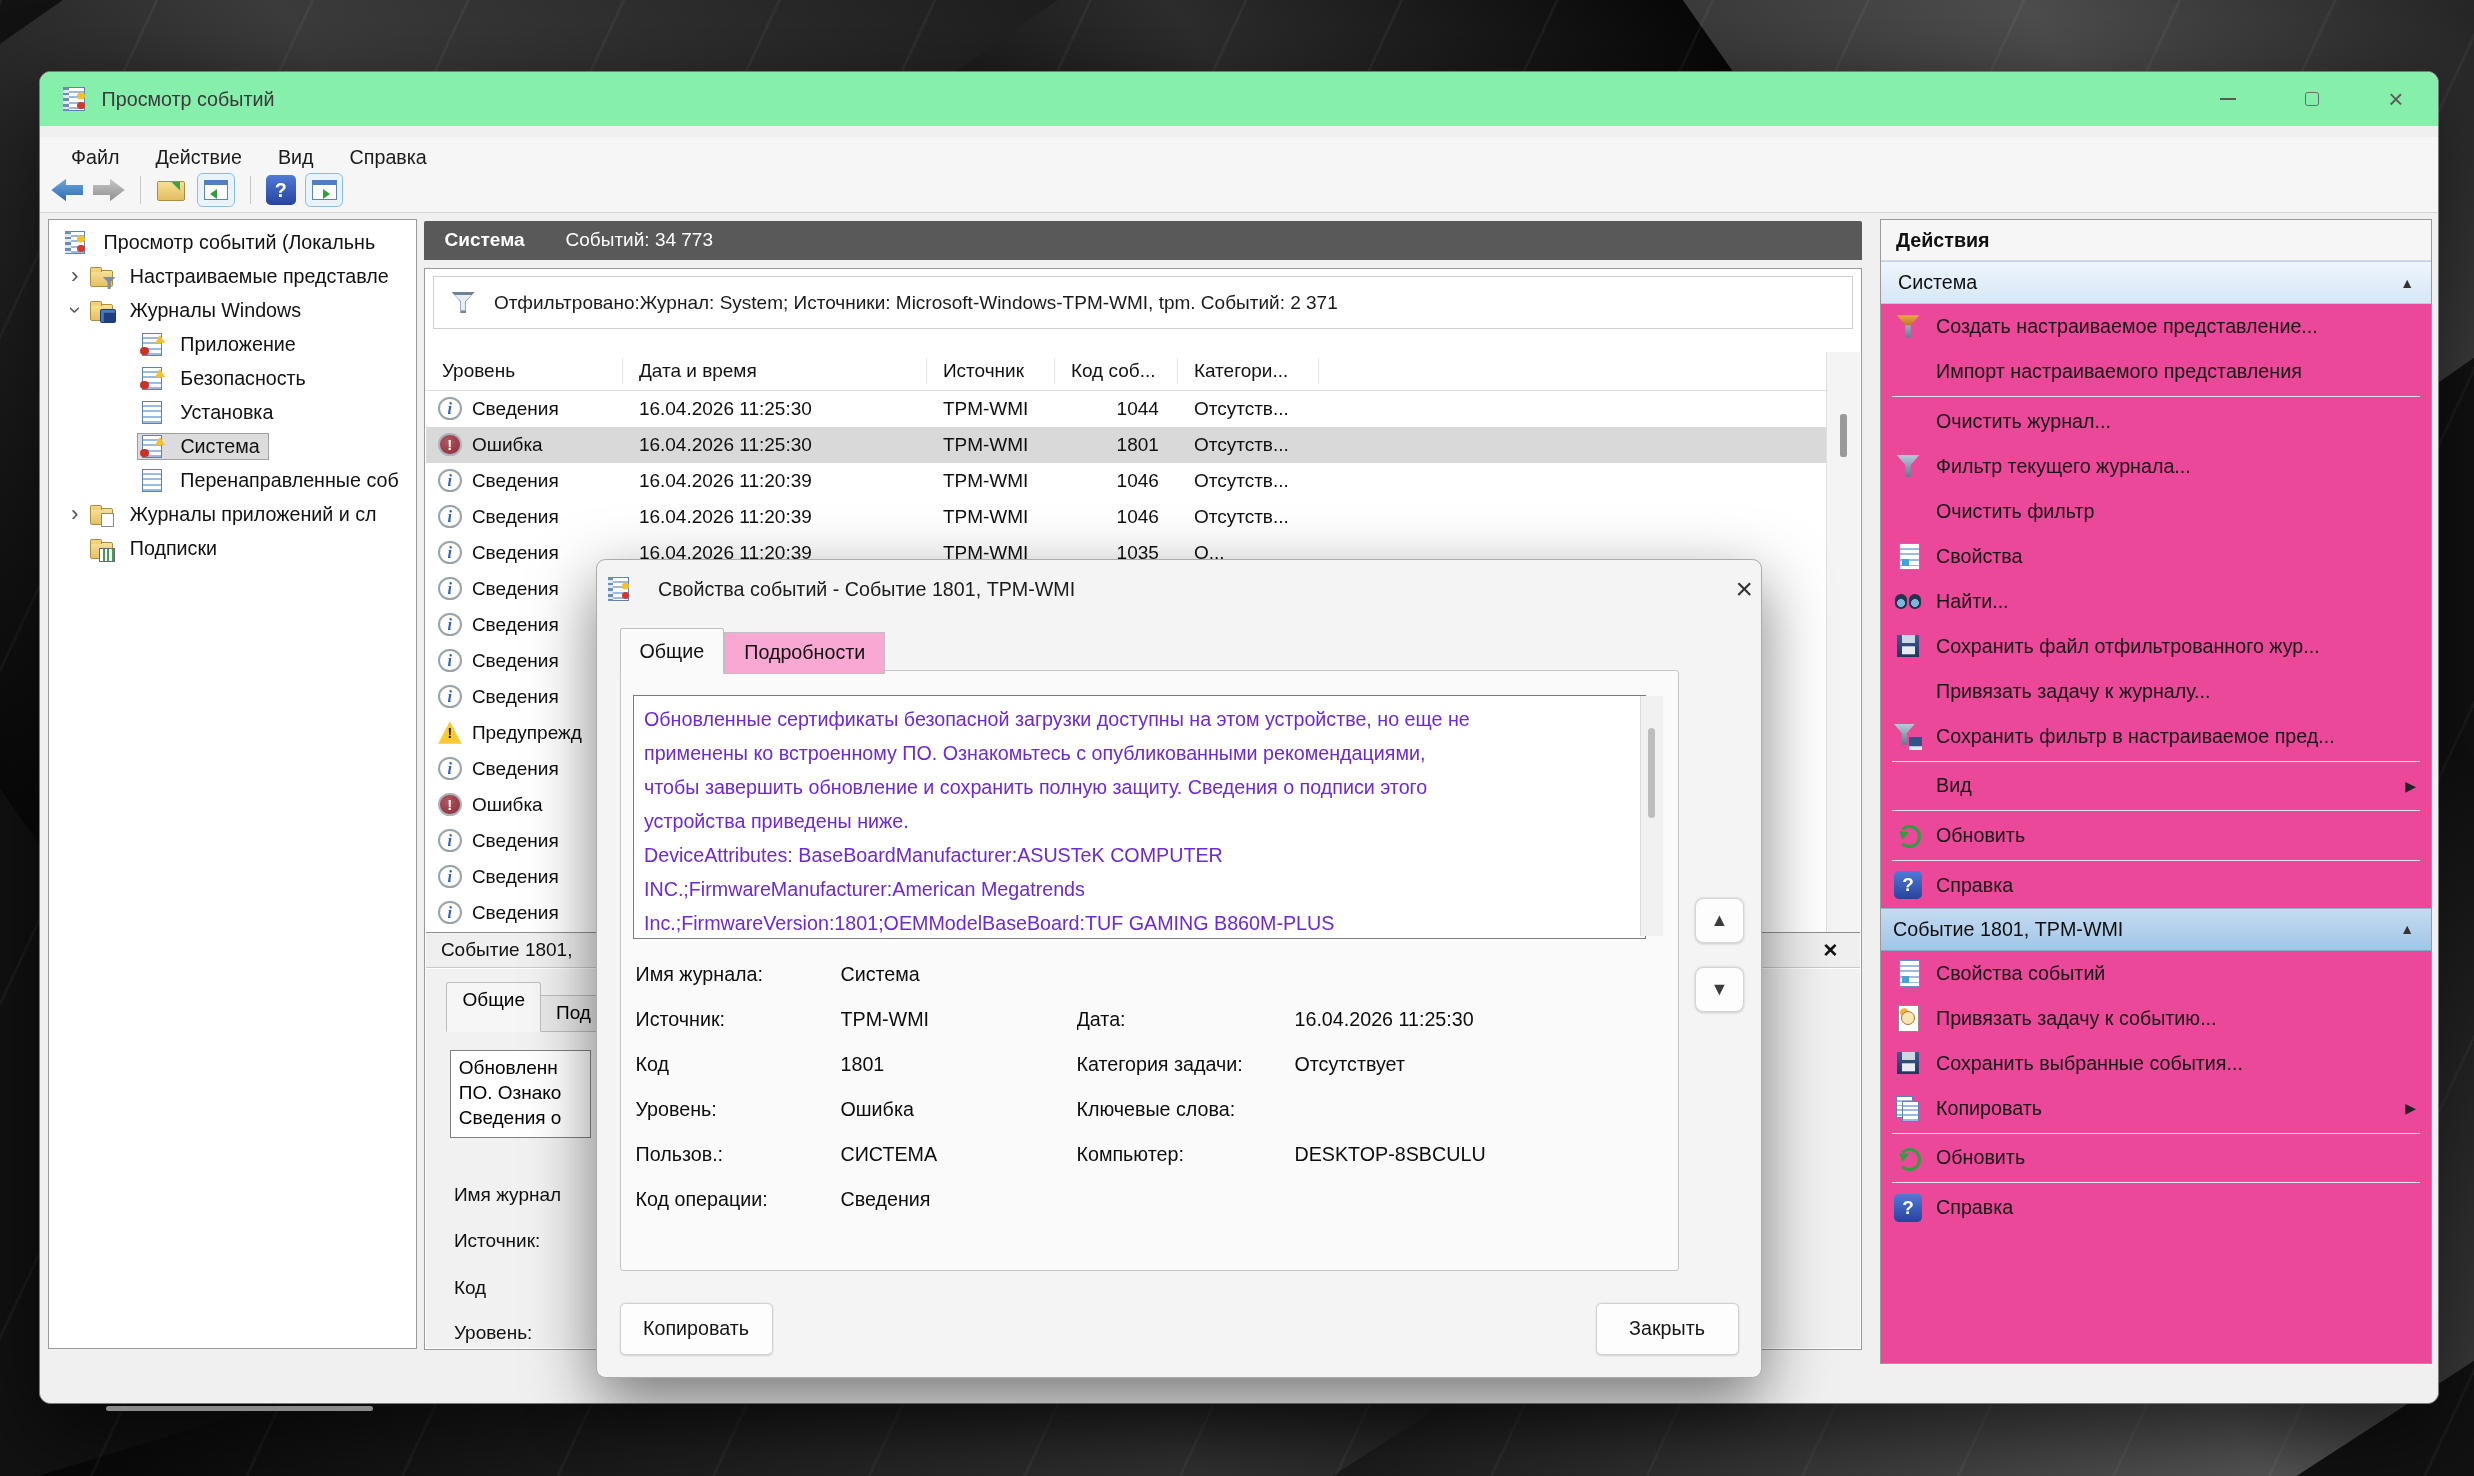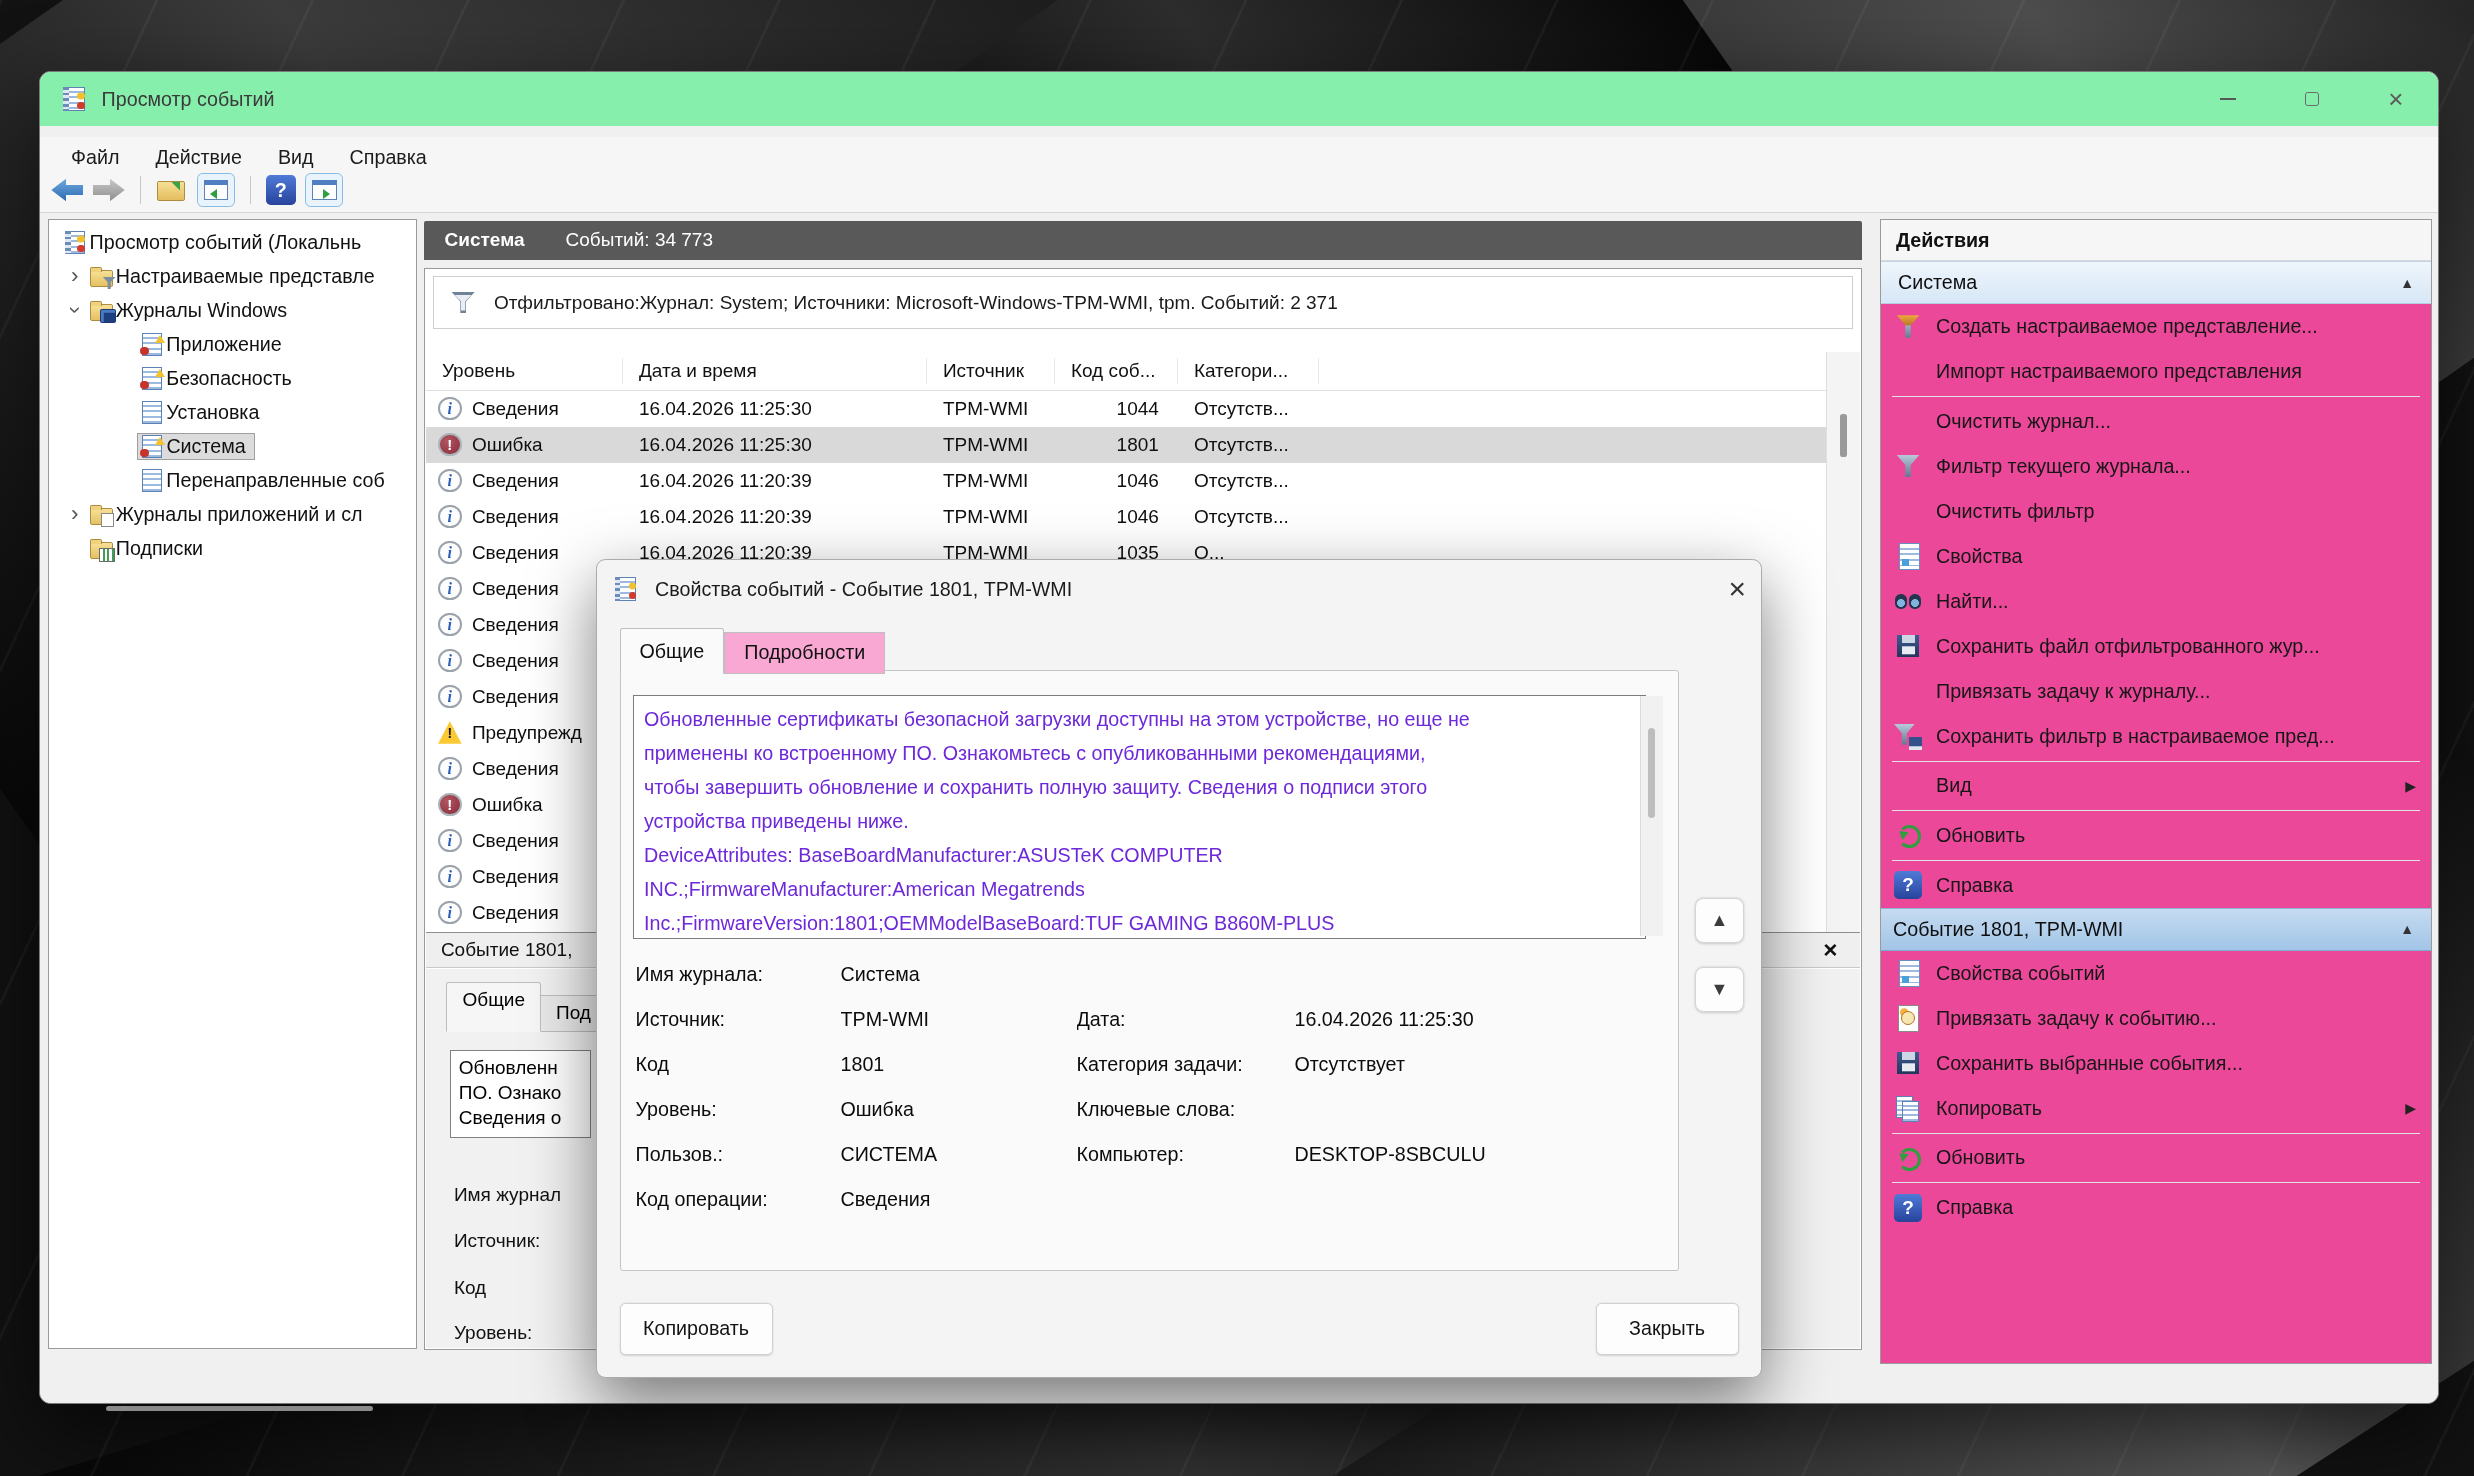--- a/index.html
+++ b/index.html
@@ -42,21 +42,21 @@
   .tb-winbtn.right::after{content:"";position:absolute;right:7.5px;bottom:7.5px;width:0;height:0;border:5.6px solid transparent;border-left:7.5px solid #2f9e3f;}
   .tb-help{width:30px;height:30px;border-radius:4.7px;background:linear-gradient(#4f7ad8,#27439c);color:#fff;font-size:19.7px;font-weight:700;}
 
   .workspace{position:absolute;left:0;top:143px;right:0;bottom:0;background:#f0f0f0;border-radius:0 0 11.3px 11.3px;}
 
   
   .tree{position:absolute;left:7.5px;top:3.8px;width:369px;height:1130px;background:#fff;border:0.9px solid #9a9a9a;overflow:hidden;padding-top:5.6px;}
   .trow{height:34px;display:flex;align-items:center;font-size:19.7px;color:#111;white-space:nowrap;}
   .texp{flex:0 0 22.5px;font-size:22.5px;color:#555;display:flex;align-items:center;justify-content:center;}
   .texp.open{transform:rotate(90deg);}
-  .tbox{display:flex;align-items:center;gap:2px;padding:1.9px 9.4px 1.9px 2.8px;}
+  .tbox{display:flex;align-items:center;gap:16px;padding:1.9px 9.4px 1.9px 2.8px;}
   .trow.selrow .tbox{background:#dcdcdc;border:0.9px solid #9f9f9f;padding:0.9px 8.4px 0.9px 1.9px;}
   .ti{position:relative;flex:0 0 25px;width:25px;height:23.5px;}
   .ti .pg{position:absolute;left:2.8px;top:0;right:2.8px;bottom:0;background:#fff;border:1.4px solid #5d82b5;background-image:repeating-linear-gradient(180deg,transparent 0 3.3px,#9cb9e0 3.3px 5.2px);background-clip:content-box;}
   .ti.alert::before{content:"";position:absolute;right:-0.9px;top:-2.8px;width:0;height:0;border:5.6px solid transparent;border-bottom:8.4px solid #f2c12e;z-index:2;}
   .ti.alert::after{content:"";position:absolute;left:0.9px;bottom:0.9px;width:8.4px;height:8.4px;border-radius:50%;background:#c5332b;z-index:2;}
   .ti.evt::before{content:"";position:absolute;left:2.8px;top:0;bottom:0;width:5.6px;background:repeating-linear-gradient(180deg,#6d8cba 0 2.8px,#dfe7f2 2.8px 5.6px);z-index:2;}
   .ti.evt::after{content:"";position:absolute;right:2.8px;bottom:1.9px;width:7.5px;height:7.5px;border-radius:50%;background:#d23a2e;box-shadow:0 -9.4px 0 0 #f2c12e;z-index:2;}
   .ti .fold{position:absolute;left:0.9px;bottom:0.9px;right:0.9px;height:17px;background:linear-gradient(#f7e096,#e5c163);border:0.9px solid #ad8c3f;border-radius:1.9px;}
   .ti .fold::before{content:"";position:absolute;top:-4.7px;left:-0.9px;width:10.3px;height:4.7px;background:#eed27e;border:0.9px solid #ad8c3f;border-bottom:none;border-radius:1.9px 1.9px 0 0;}
   .ti.f-filter::after{content:"";position:absolute;right:-1.9px;bottom:-0.9px;width:13px;height:12.2px;background:#7d8f9f;clip-path:polygon(0 0,100% 0,62% 45%,62% 100%,38% 100%,38% 45%);z-index:2;}
@@ -125,21 +125,21 @@
   .ai.refresh::before{content:"";position:absolute;left:3.8px;top:3.8px;width:17px;height:17px;border:3.3px solid #2f9e3f;border-radius:50%;border-left-color:transparent;}
   .ai.refresh::after{content:"";position:absolute;left:0;top:5.6px;width:0;height:0;border:5.6px solid transparent;border-right:8.4px solid #2f9e3f;transform:rotate(40deg);}
   .ai.help{border-radius:4.7px;background:linear-gradient(#4f7ad8,#27439c);color:#fff;font-size:19px;font-weight:700;display:flex;align-items:center;justify-content:center;}
   .ai.task::before{content:"";position:absolute;left:3.8px;top:0.9px;width:19px;height:25px;background:#fff;border:1.4px solid #8a8a8a;}
   .ai.task::after{content:"";position:absolute;left:6.6px;top:6.6px;width:12.2px;height:12.2px;border-radius:50%;border:1.9px solid #b86e1e;background:#f6e6b4;box-shadow:-3.8px -5.6px 0 -2.8px #f2b13c;}
   .ai.copy::before{content:"";position:absolute;left:1.9px;top:1.9px;width:15px;height:19.7px;background:#fff;border:1.4px solid #5b82b8;background-image:repeating-linear-gradient(180deg,transparent 0 2.8px,#9db9de 2.8px 4.7px);background-clip:content-box;}
   .ai.copy::after{content:"";position:absolute;left:8.4px;top:6.6px;width:15px;height:19.7px;background:#fff;border:1.4px solid #5b82b8;background-image:repeating-linear-gradient(180deg,transparent 0 2.8px,#9db9de 2.8px 4.7px);background-clip:content-box;}
 
   
   .dialog{position:absolute;left:556px;top:487px;width:1166px;height:819px;background:#f4f4f4;border:0.9px solid #ababab;border-radius:9.4px;box-shadow:0 24.4px 66px rgba(0,0,0,.5);z-index:40;}
-  .dtitle{position:absolute;left:0;top:0;right:0;height:58px;display:flex;align-items:center;gap:17px;padding:0 15px;font-size:19.7px;color:#1b1b1b;}
+  .dtitle{position:absolute;left:0;top:0;right:0;height:58px;display:flex;align-items:center;gap:27px;padding:0 8px;font-size:19.7px;color:#1b1b1b;}
   .dico{position:relative;width:26px;height:26px;flex:0 0 26px;}
   .dico .pg{position:absolute;left:2.8px;top:0.9px;right:1.9px;bottom:0.9px;background:#fff;border:1.4px solid #5d82b5;background-image:repeating-linear-gradient(180deg,transparent 0 3.3px,#9cb9e0 3.3px 5.2px);background-clip:content-box;}
   .dico::before{content:"";position:absolute;left:2.8px;top:0.9px;bottom:0.9px;width:5.6px;background:repeating-linear-gradient(180deg,#6d8cba 0 2.8px,#dfe7f2 2.8px 5.6px);z-index:2;}
   .dico::after{content:"";position:absolute;right:1.9px;bottom:2.8px;width:7.5px;height:7.5px;border-radius:50%;background:#d23a2e;box-shadow:0 -9.4px 0 0 #f2c12e;z-index:2;}
   .dclose{margin-left:auto;font-size:30px;font-weight:300;color:#333;line-height:1;}
   .dtabs{position:absolute;left:22.5px;top:68px;display:flex;z-index:3;}
   .dtab{padding:8.4px 19px;font-size:19.7px;color:#111;background:#f9a8d4;border:0.9px solid #bfbfbf;margin-top:4px;white-space:nowrap;}
   .dtab.active{background:#fafafa;border-bottom-color:#fafafa;margin-top:0;padding-top:11.3px;border-radius:2.8px 2.8px 0 0;}
   .dpage{position:absolute;left:22.5px;top:110px;width:1059px;height:601px;background:#fafafa;border:0.9px solid #c4c4c4;border-radius:0 2.8px 2.8px 2.8px;}
   .desc{position:absolute;left:12.2px;top:23.5px;width:1013px;height:244px;background:#fff;border:0.9px solid #7c7c7c;padding:6.6px 39px 0 10.3px;font-size:19.7px;line-height:34px;overflow:hidden;color:#6d28d9;}

